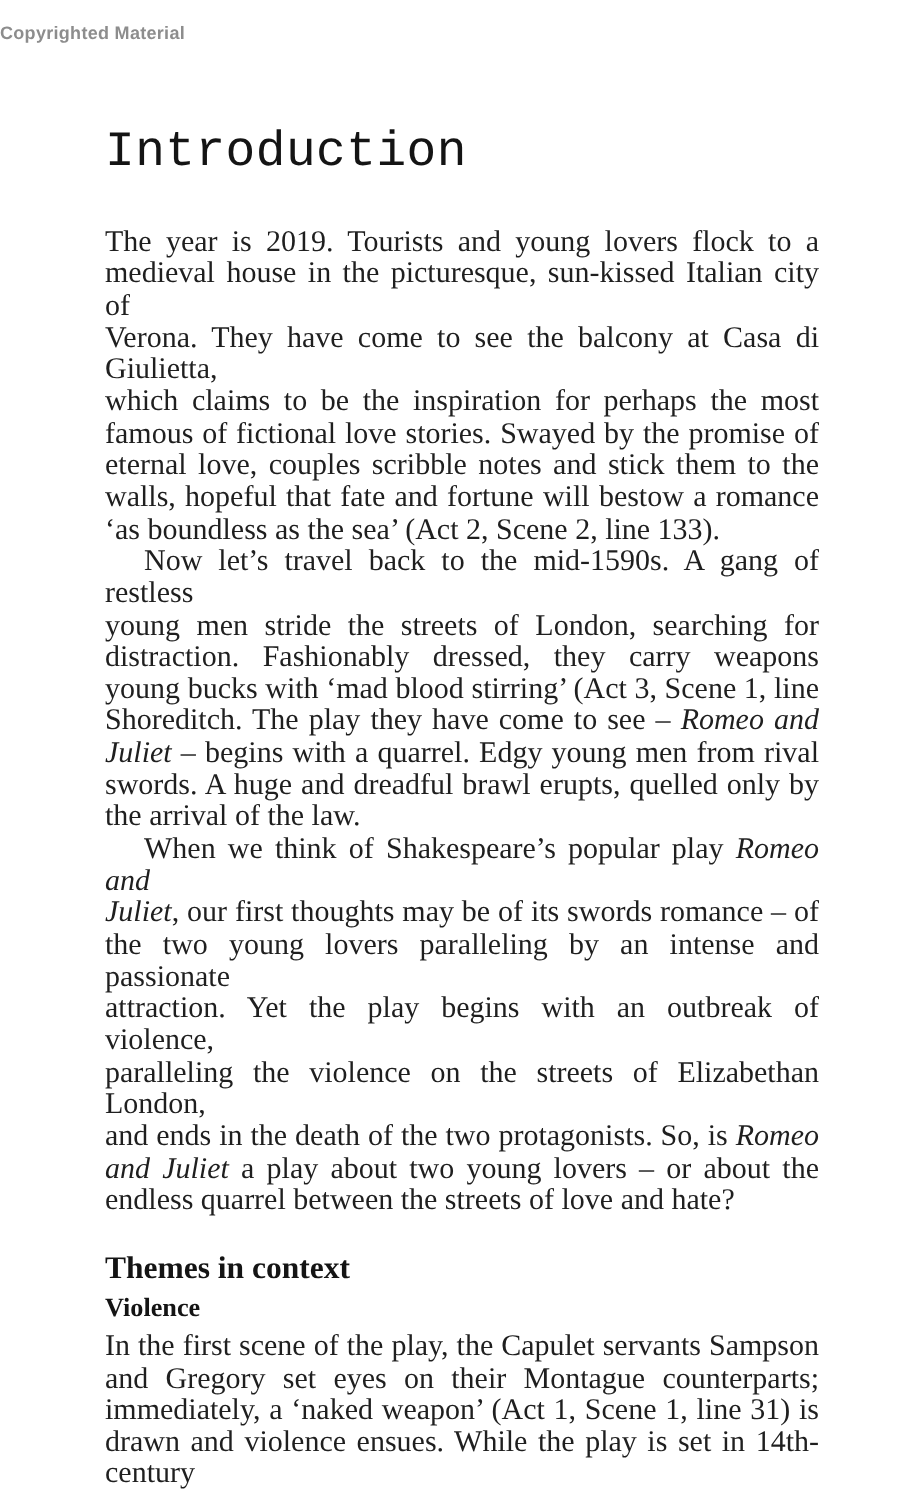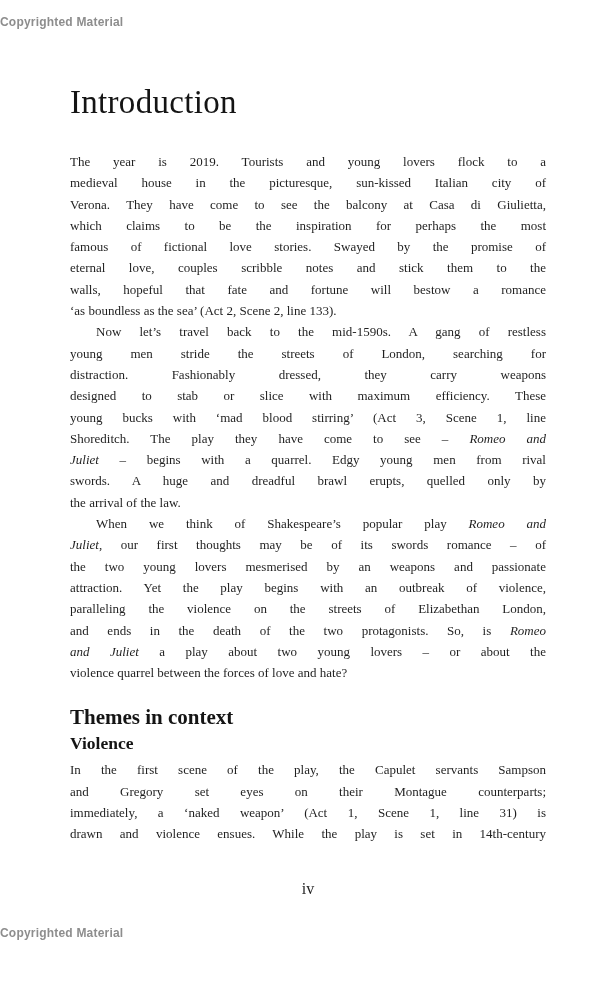--- a/index.html
+++ b/index.html
@@ -23,33 +23,33 @@
     letter-spacing: 0.2px;
   }
   .copyright-top { padding-top: 15px; }
   .copyright-bottom { margin-top: 27px; }
   .content {
     margin-left: 70px;
     width: 476px;
   }
   h1.page-title {
     margin: 53px 0 0 0;
-    font-family: Liberation Serif, serif;
+    font-family: Liberation Mono, monospace;
     font-weight: 400;
     font-size: 33px;
     line-height: 38px;
     color: #141414;
     letter-spacing: 0.3px;
   }
   .text-block {
     margin-top: 30px;
   }
   .paragraph { margin: 0; }
   .line {
-    font-size: 13px;
+    font-size: 20px;
     line-height: 21.3px;
     text-align: justify;
     text-align-last: justify;
     white-space: normal;
   }
   .line.last {
     text-align-last: left;
   }
   .line.indent {
     text-indent: 26px;
@@ -96,36 +96,35 @@
           <div class="line"><span>which claims to be the inspiration for perhaps the most</span></div>
           <div class="line"><span>famous of fictional love stories. Swayed by the promise of</span></div>
           <div class="line"><span>eternal love, couples scribble notes and stick them to the</span></div>
           <div class="line"><span>walls, hopeful that fate and fortune will bestow a romance</span></div>
           <div class="line last"><span>‘as boundless as the sea’ (Act 2, Scene 2, line 133).</span></div>
         </div>
       <div class="paragraph">
           <div class="line indent"><span>Now let’s travel back to the mid-1590s. A gang of restless</span></div>
           <div class="line"><span>young men stride the streets of London, searching for</span></div>
           <div class="line"><span>distraction. Fashionably dressed, they carry weapons</span></div>
-          <div class="line"><span>designed to stab or slice with maximum efficiency. These</span></div>
           <div class="line"><span>young bucks with ‘mad blood stirring’ (Act 3, Scene 1, line</span></div>
           <div class="line"><span>Shoreditch. The play they have come to see – </span><em>Romeo and</em></div>
           <div class="line"><em>Juliet</em><span> – begins with a quarrel. Edgy young men from rival</span></div>
           <div class="line"><span>swords. A huge and dreadful brawl erupts, quelled only by</span></div>
           <div class="line last"><span>the arrival of the law.</span></div>
         </div>
       <div class="paragraph">
           <div class="line indent"><span>When we think of Shakespeare’s popular play </span><em>Romeo and</em></div>
           <div class="line"><em>Juliet</em><span>, our first thoughts may be of its swords romance – of</span></div>
-          <div class="line"><span>the two young lovers mesmerised by an weapons and passionate</span></div>
+          <div class="line"><span>the two young lovers paralleling by an intense and passionate</span></div>
           <div class="line"><span>attraction. Yet the play begins with an outbreak of violence,</span></div>
           <div class="line"><span>paralleling the violence on the streets of Elizabethan London,</span></div>
           <div class="line"><span>and ends in the death of the two protagonists. So, is </span><em>Romeo</em></div>
           <div class="line"><em>and Juliet</em><span> a play about two young lovers – or about the</span></div>
-          <div class="line last"><span>violence quarrel between the forces of love and hate?</span></div>
+          <div class="line last"><span>endless quarrel between the streets of love and hate?</span></div>
         </div>
 
       <h2 class="section-heading">Themes in context</h2>
 
       <h3 class="subsection-heading">Violence</h3>
 
       <div class="paragraph">
           <div class="line"><span>In the first scene of the play, the Capulet servants Sampson</span></div>
           <div class="line"><span>and Gregory set eyes on their Montague counterparts;</span></div>
           <div class="line"><span>immediately, a ‘naked weapon’ (Act 1, Scene 1, line 31) is</span></div>

